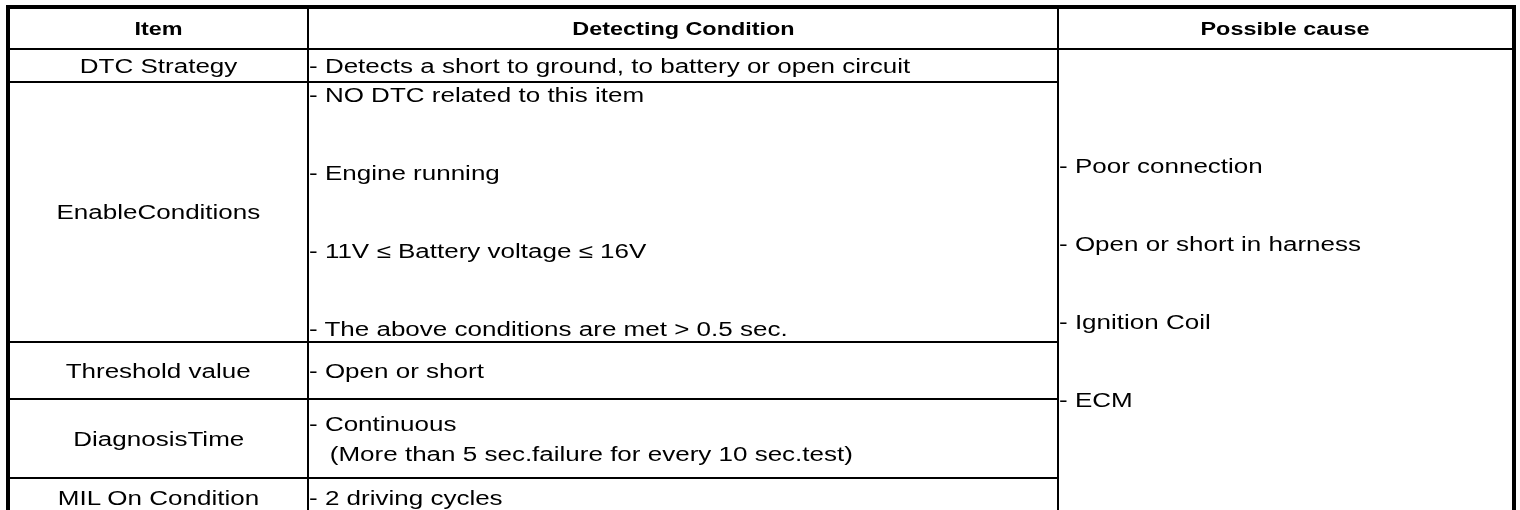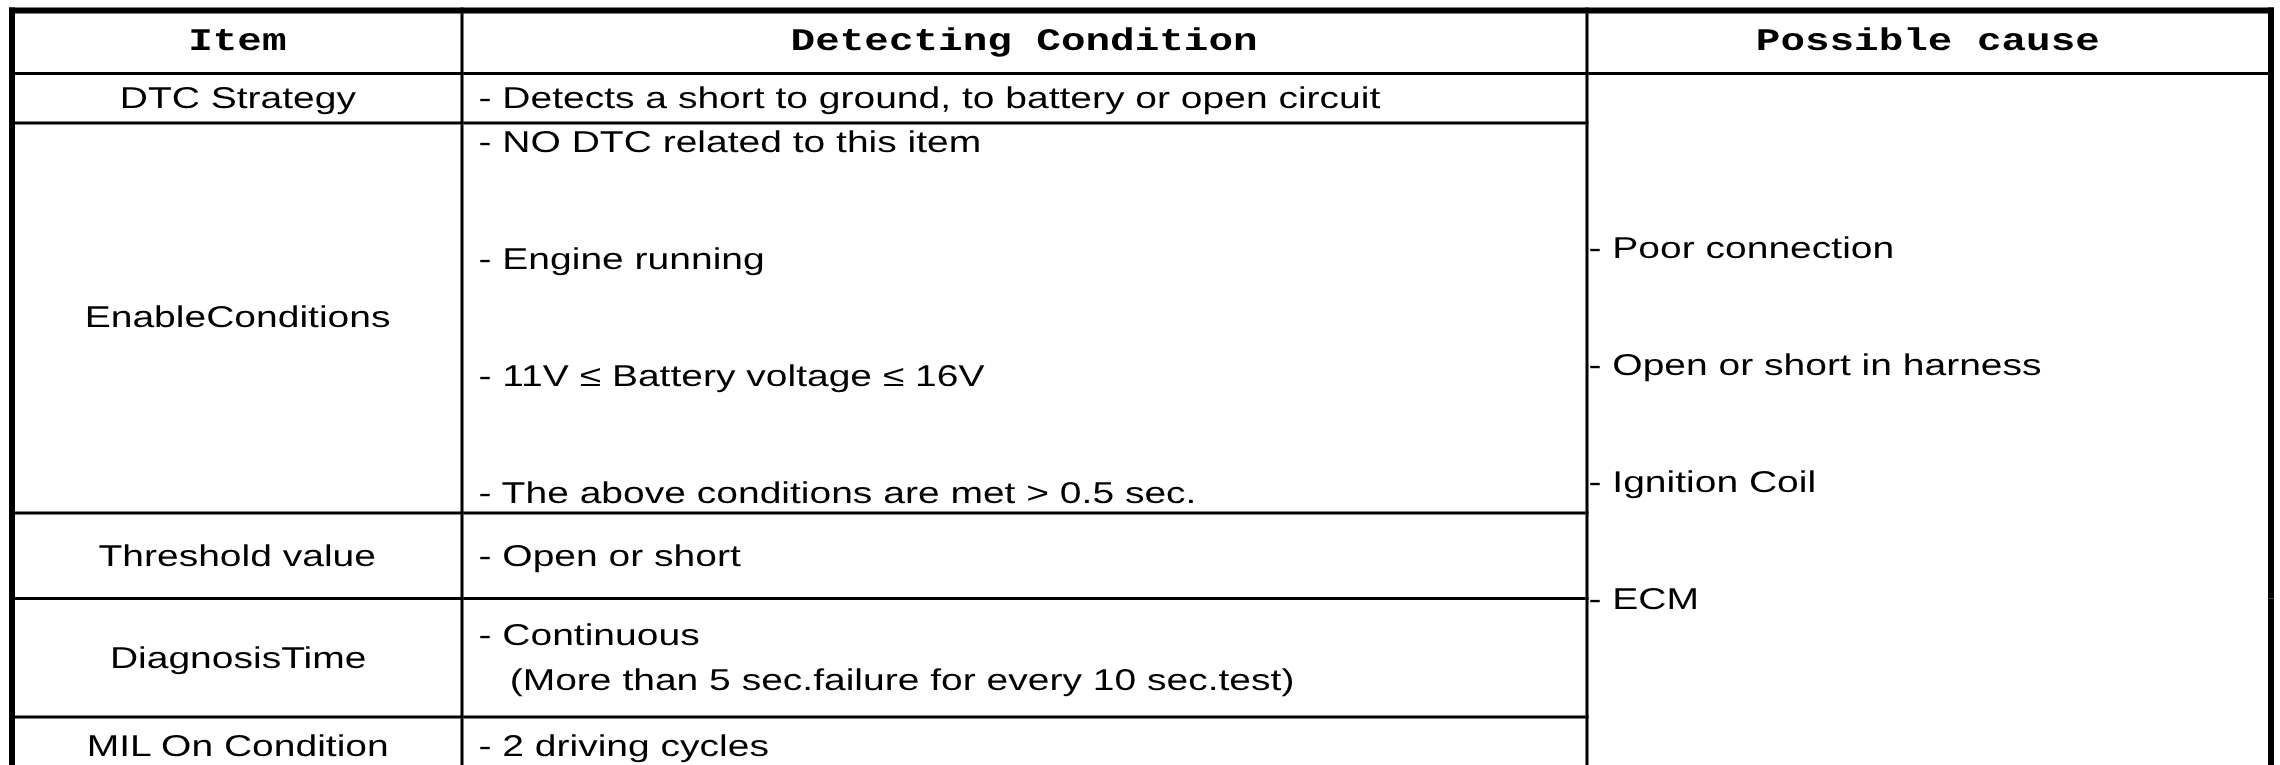--- a/index.html
+++ b/index.html
@@ -19,33 +19,31 @@
     table-layout: fixed;
     border-collapse: collapse;
     border: 4px solid #000000;
   }
   .dtc-table th, .dtc-table td {
     border: 2px solid #000000;
     vertical-align: middle;
     overflow: visible;
   }
   .dtc-table th {
-    font-size: 21px;
+    font-size: 18px;
     font-weight: bold;
     height: 42px;
-    font-family: Liberation Mono, monospace;
   }
   td.item-cell {
     text-align: center;
     font-size: 20px;
   }
   td.cond-cell {
     text-align: left;
     font-size: 20px;
-    padding-left: 10px;
     margin-top: 48px;
   }
   td.cause-cell {
     text-align: left;
     font-size: 20px;
     padding-left: 0;
   }
   
   .tx {
     display: inline-block;

